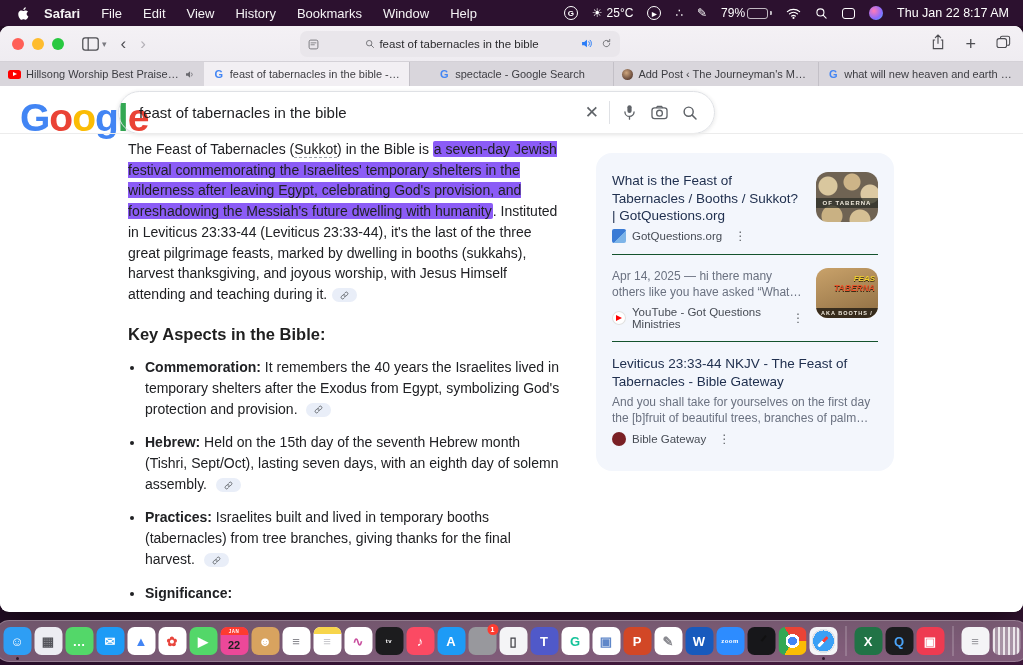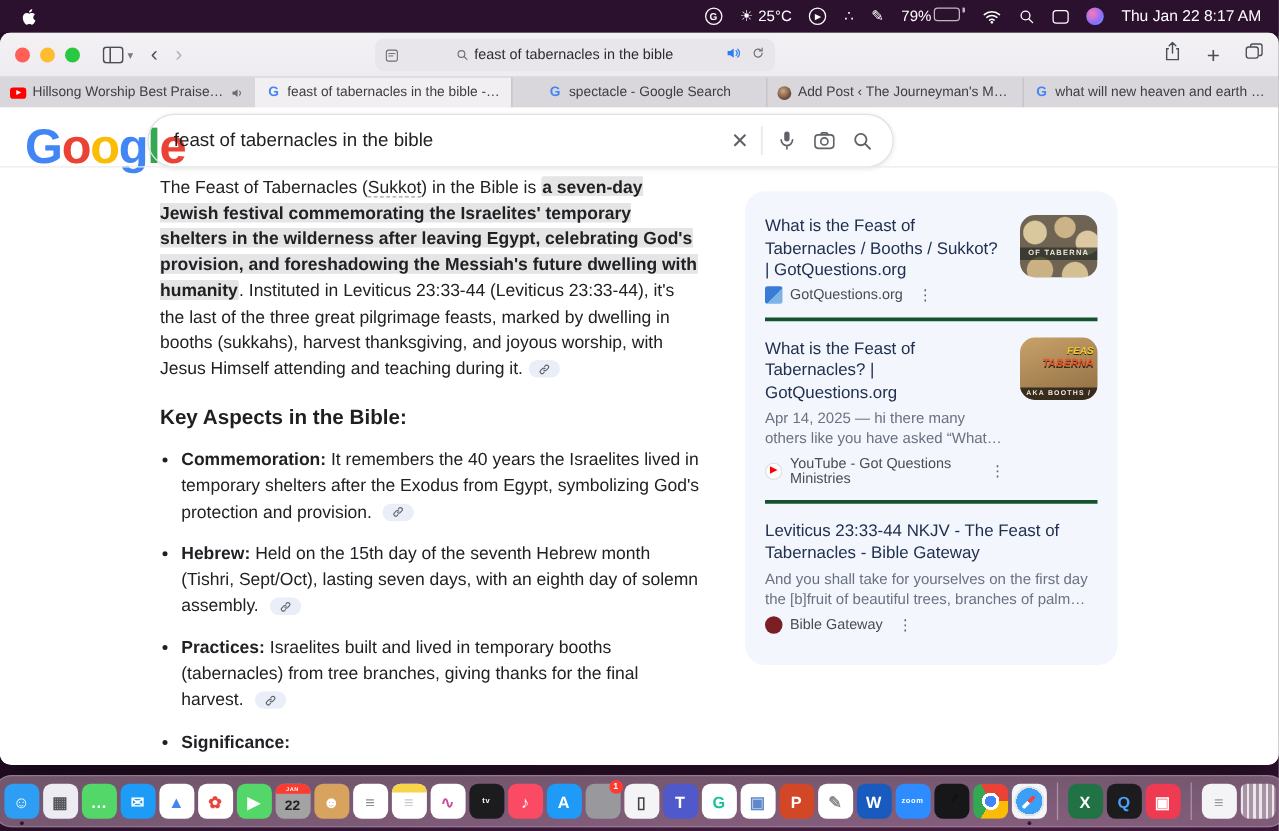--- a/index.html
+++ b/index.html
@@ -13,21 +13,21 @@
   
   .menubar{position:absolute;top:0;left:0;right:0;height:26px;display:flex;align-items:center;
     padding:0 14px;background:rgba(44,18,48,.97);color:#fff;font-size:13px;z-index:50;}
   .menubar .apple{width:16px;height:16px;display:flex;align-items:center;justify-content:center;margin-right:14px;}
   .menu-list{display:flex;gap:21px;align-items:center;}
   .menu-item{opacity:.95;}
   .menu-item.bold{font-weight:700;}
   .status{margin-left:auto;display:flex;align-items:center;gap:14px;font-size:12px;}
   .st-ic{display:flex;align-items:center;gap:4px;color:#fff;}
   .circ{width:14px;height:14px;border:1.4px solid #fff;border-radius:50%;display:flex;align-items:center;justify-content:center;font-size:8px;font-weight:700;}
-  .battery{display:flex;align-items:flex-start;gap:2px;}
+  .battery{display:flex;align-items:center;gap:2px;}
   .batt-body{width:21px;height:11px;border:1px solid rgba(255,255,255,.7);border-radius:3px;padding:1px;}
   .batt-fill{height:100%;background:#fff;border-radius:1.5px;}
   .batt-nub{width:2px;height:4px;background:rgba(255,255,255,.7);border-radius:0 1px 1px 0;}
   .siri{width:14px;height:14px;border-radius:50%;background:radial-gradient(circle at 35% 35%, #ff7ab8, #8a6bff 60%, #3fc6ff);}
   .disp{width:13px;height:11px;border:1.4px solid #fff;border-radius:3px;}
   .clocktext{white-space:nowrap;font-size:12.5px;}
   
   .window{position:absolute;top:26px;left:0;right:0;height:586px;border-radius:9px;overflow:hidden;
     box-shadow:0 18px 40px rgba(0,0,0,.55);background:#fff;}
   .toolbar{height:36px;background:linear-gradient(#f4f1f5,#efecf1);border-bottom:1px solid #d4d1d7;
@@ -66,31 +66,31 @@
   .sp-div{width:1px;height:23px;background:#dfe1e5;margin:0 12px 0 10px;}
   .sp-gap{margin-left:14px;}
   .hdr-right{position:absolute;right:18px;top:9px;display:flex;align-items:center;gap:18px;}
   .apps-grid{width:17px;height:17px;background-image:radial-gradient(#5f6368 1.7px, transparent 2px);
     background-size:6.5px 6.5px;background-position:0 0;}
   .signin{background:#1a73e8;color:#fff;font-size:13.5px;font-weight:600;border:none;border-radius:17px;
     padding:8px 17px;font-family:inherit;}
   .hdr-divider{position:absolute;left:0;right:0;top:47px;height:1px;background:#ececec;}
   
   .answer{position:absolute;left:128px;top:53px;width:434px;font-size:14px;line-height:1.48;color:#202124;}
-  .hl{background:#e5e5e5;font-weight:700;border-radius:2px;padding:0 1px;}
+  .hl{background:#8b5cf6;font-weight:400;border-radius:2px;padding:0 1px;}
   .term{border-bottom:1.5px dashed #9aa0a6;}
   .link-chip{display:inline-flex;align-items:center;justify-content:center;background:#e9eef8;border-radius:9px;
     padding:2.5px 8px;margin-left:5px;vertical-align:middle;}
   .answer h2{font-size:16.5px;font-weight:700;margin:17px 0 11px;color:#1f1f1f;}
   ul.blist{padding-left:17px;}
   ul.blist > li{margin-bottom:13px;}
   li b{font-weight:700;}
   
   .sidepanel{position:absolute;left:596px;top:67px;width:298px;background:#f3f6fc;border-radius:16px;padding:6px 16px 14px;}
-  .scard{display:flex;gap:12px;padding:13px 0 11px;border-bottom:3px solid #14532d;}
+  .scard{display:flex;gap:12px;padding:13px 0 11px;border-bottom:1px solid #14532d;}
   .scard:last-of-type{border-bottom:none;justify-content:center;}
   .scard-txt{flex:1;min-width:0;}
   .scard-title{font-size:13.5px;line-height:1.3;color:#20304f;margin-bottom:4px;}
   .scard-meta{font-size:12px;line-height:1.35;color:#6a7180;margin-bottom:6px;display:-webkit-box;-webkit-line-clamp:2;-webkit-box-orient:vertical;overflow:hidden;max-height:33px;}
   .scard-src{display:flex;align-items:center;gap:6px;font-size:11.5px;color:#474c55;}
   .kebab{margin-left:6px;color:#5f6368;font-size:12px;letter-spacing:0;}
   .sfav{width:14px;height:14px;border-radius:3px;flex:0 0 auto;}
   .sfav.gotquestions{background:linear-gradient(135deg,#3a7bd5 55%, #7db4e8 55%);border-radius:2px;}
   .sfav.youtube{background:#fff;border-radius:50%;position:relative;box-shadow:0 0 0 1px #e0e0e0 inset;}
   .sfav.youtube::after{content:"";position:absolute;left:4px;top:3.5px;border-left:6px solid #f00;border-top:3.5px solid transparent;border-bottom:3.5px solid transparent;}
@@ -141,20 +141,30 @@
 </style>
 </head>
 <body>
 
 <div class="menubar">
   <span class="apple">
     <svg width="13" height="15" viewBox="0 0 24 28">
         <path fill="#fff" d="M19.7 15c0-3 2.4-4.4 2.5-4.5-1.4-2-3.5-2.3-4.2-2.3-1.8-.2-3.5 1-4.4 1-.9 0-2.3-1-3.8-1-2 0-3.8 1.1-4.8 2.9-2 3.6-.5 8.8 1.5 11.7 1 1.4 2.1 3 3.6 2.9 1.5-.1 2-.9 3.8-.9s2.3.9 3.8.9c1.6 0 2.6-1.4 3.6-2.8 1.1-1.7 1.6-3.3 1.6-3.4-.1 0-3.1-1.2-3.2-4.5zM16.9 6c.8-1 1.4-2.4 1.2-3.8-1.2.1-2.6.8-3.4 1.8-.8.9-1.4 2.3-1.2 3.6 1.3.1 2.6-.6 3.4-1.6z"></path>
       </svg>
   </span>
+  <span class="menu-list">
+      <span class="menu-item bold">Safari</span>
+      <span class="menu-item">File</span>
+      <span class="menu-item">Edit</span>
+      <span class="menu-item">View</span>
+      <span class="menu-item">History</span>
+      <span class="menu-item">Bookmarks</span>
+      <span class="menu-item">Window</span>
+      <span class="menu-item">Help</span>
+    </span>
   <span class="status">
     <span class="st-ic circ">G</span>
     <span class="st-ic">
         <span>☀</span>
         <span>25°C</span>
       </span>
     <span class="st-ic circ" style="font-size:6px;">▶</span>
     <span class="st-ic">∴</span>
     <span class="st-ic">✎</span>
     <span class="st-ic battery">
@@ -346,21 +356,20 @@
                 <span>GotQuestions.org</span>
                 <span class="kebab">⋮</span>
               </div>
             </div>
             <div class="thumb logs">
               <div class="band">OF TABERNA</div>
             </div>
           </div>
           <div class="scard">
             <div class="scard-txt">
-              <div class="scard-title">What is the Feast of Tabernacles? | GotQuestions.org</div>
               <div class="scard-meta">Apr 14, 2025 — hi there many others like you have asked “What is the Feast of Tabernacles…</div>
               <div class="scard-src">
                 <span class="sfav youtube"></span>
                 <span>YouTube - Got Questions Ministries</span>
                 <span class="kebab">⋮</span>
               </div>
             </div>
             <div class="thumb video">
               <div class="vl vl1">FEAS</div>
               <div class="vl vl2">TABERNA</div>
@@ -400,21 +409,21 @@
     <div class="dock-item">
       <div class="tile" style="background: rgb(255, 255, 255); color: rgb(66, 133, 244);">▲</div>
     </div>
     <div class="dock-item">
       <div class="tile" style="background: rgb(255, 255, 255); color: rgb(232, 69, 60);">✿</div>
     </div>
     <div class="dock-item">
       <div class="tile" style="background: rgb(83, 215, 105); color: rgb(255, 255, 255);">▶</div>
     </div>
     <div class="dock-item">
-      <div class="tile cal" style="background: #a3a3a3; color: rgb(34, 34, 34);">22</div>
+      <div class="tile cal" style="background: #ec4899; color: rgb(34, 34, 34);">22</div>
     </div>
     <div class="dock-item">
       <div class="tile" style="background: rgb(216, 163, 95); color: rgb(255, 255, 255);">☻</div>
     </div>
     <div class="dock-item">
       <div class="tile" style="background: rgb(255, 255, 255); color: rgb(138, 138, 144);">≡</div>
     </div>
     <div class="dock-item">
       <div class="tile notes" style="background: rgb(255, 255, 255); color: rgb(201, 201, 206);">≡</div>
     </div>

